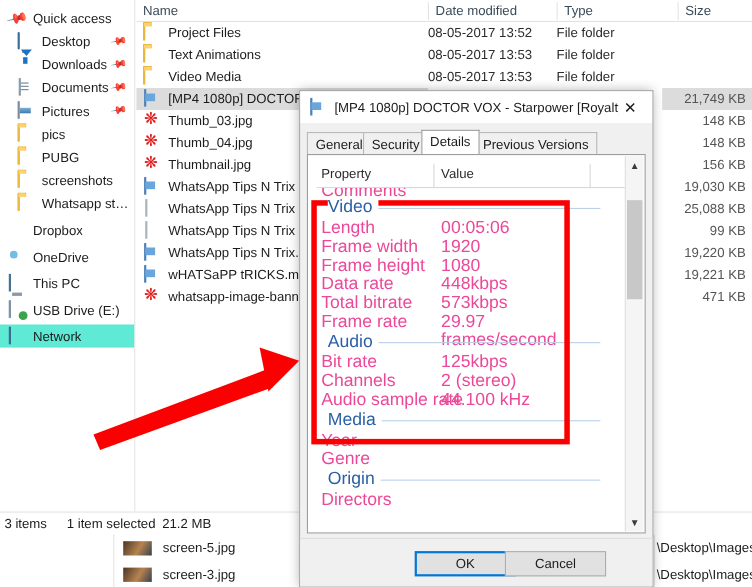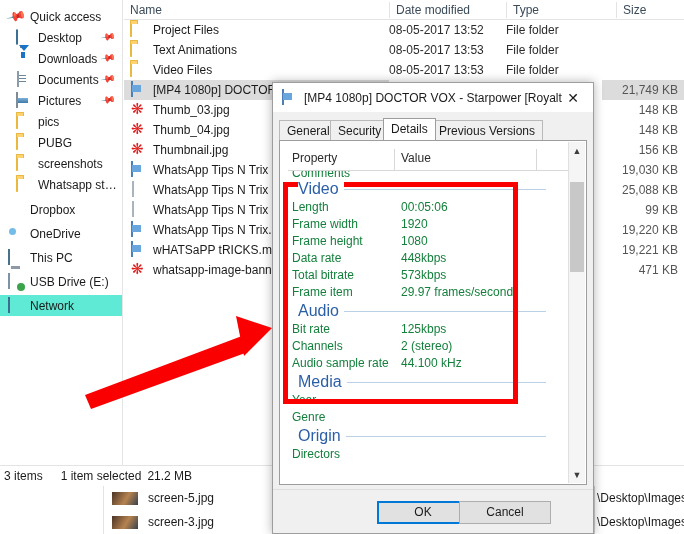--- a/index.html
+++ b/index.html
@@ -251,21 +251,21 @@
   }
   .prop-header .ph-prop { position: absolute; left: 4px; top: 2px; }
   .prop-header .ph-val  { position: absolute; left: 113px; top: 2px; }
   .prop-header .sep1 { position: absolute; left: 106px; top: 0; width: 1px; height: 22px; background: #d8d8d8; }
   .prop-header .sep2 { position: absolute; left: 248px; top: 0; width: 1px; height: 22px; background: #d8d8d8; }
 
   .prop-list {
     position: absolute; left: 8px; top: 30px; width: 258px; height: 305px;
     overflow: hidden;
   }
-  .prop-row { position: relative; height: 17px; font-size: 12px; color: #15803d; }
+  .prop-row { position: relative; height: 17px; font-size: 16px; color: #ec4899; }
   .prop-row .p-k { position: absolute; left: 4px; top: 0; line-height: 17px; }
   .prop-row .p-v { position: absolute; left: 113px; top: 0; line-height: 17px; }
   .grp-row { position: relative; height: 20px; }
   .grp-row .g-t {
     position: absolute; left: 10px; top: 0; line-height: 20px;
     font-size: 16px; color: #2a5fa8; background: #ffffff; padding-right: 5px; z-index: 2;
   }
   .grp-row .g-line { position: absolute; left: 10px; right: 0; top: 10px; height: 1px; background: #bcd0e8; }
 
   .prop-scroll {
@@ -401,21 +401,21 @@
           <span class="f-ico"><span class="ic-folder"></span></span>
           <span>Text Animations</span>
         </span>
         <span class="cell-date">08-05-2017 13:53</span>
         <span class="cell-type">File folder</span>
         <span class="cell-size"></span>
       </div>
       <div class="row">
         <span class="cell-name">
           <span class="f-ico"><span class="ic-folder"></span></span>
-          <span>Video Files</span>
+          <span>Video Media</span>
         </span>
         <span class="cell-date">08-05-2017 13:53</span>
         <span class="cell-type">File folder</span>
         <span class="cell-size"></span>
       </div>
       <div class="row selected">
         <span class="cell-name">
           <span class="f-ico"><span class="ic-video"></span></span>
           <span>[MP4 1080p] DOCTOR V</span>
         </span>
@@ -557,21 +557,21 @@
           </div>
           <div class="prop-row">
             <span class="p-k">Data rate</span>
             <span class="p-v">448kbps</span>
           </div>
           <div class="prop-row">
             <span class="p-k">Total bitrate</span>
             <span class="p-v">573kbps</span>
           </div>
           <div class="prop-row">
-            <span class="p-k">Frame item</span>
+            <span class="p-k">Frame rate</span>
             <span class="p-v">29.97 frames/second</span>
           </div>
           <div class="grp-row">
             <span class="g-line"></span>
             <span class="g-t">Audio</span>
           </div>
           <div class="prop-row">
             <span class="p-k">Bit rate</span>
             <span class="p-v">125kbps</span>
           </div>

